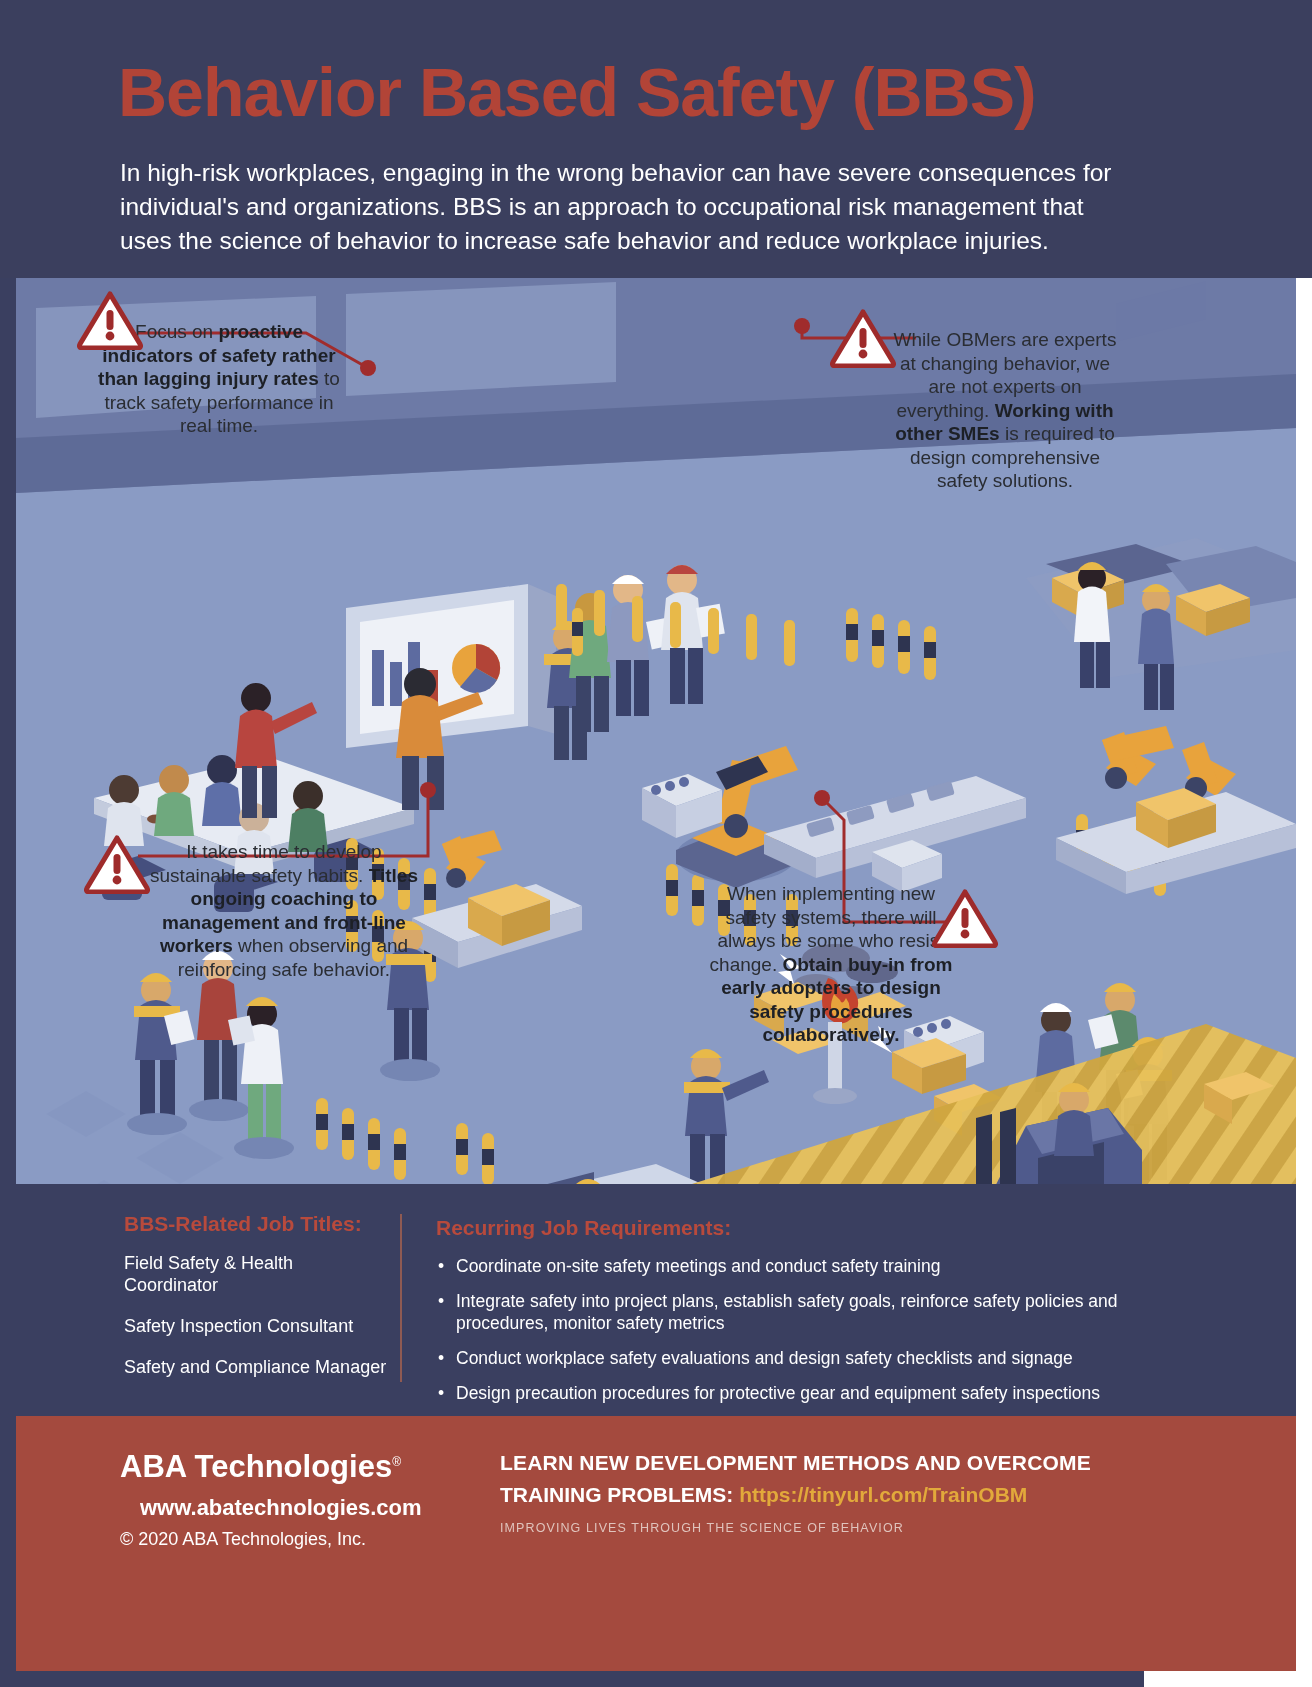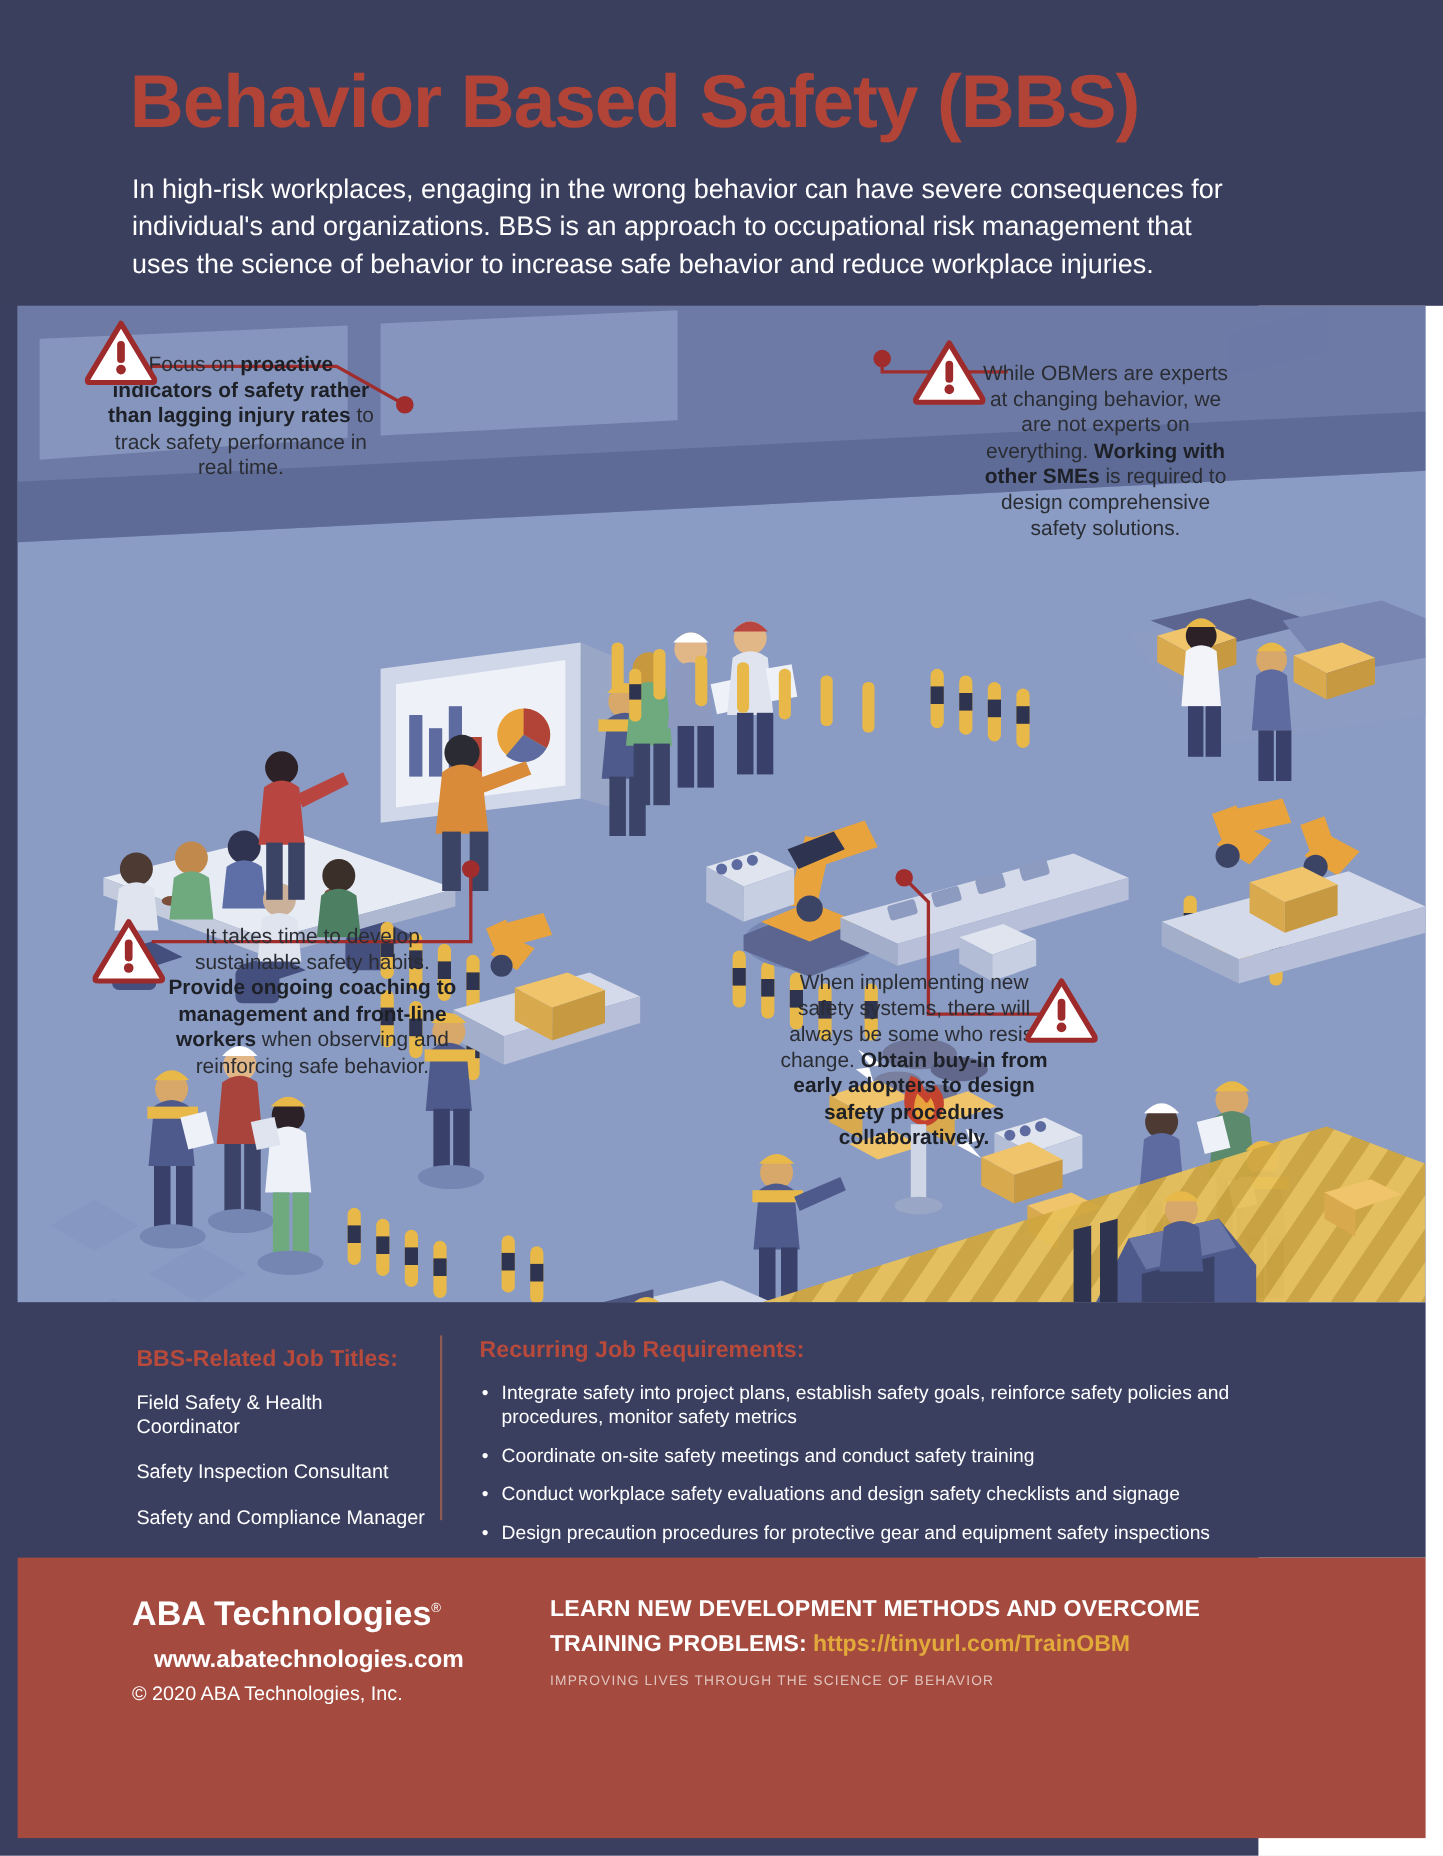--- a/index.html
+++ b/index.html
@@ -36,21 +36,21 @@
   .callout { position:absolute; z-index:40; }
   .callout .txt {
     font-size:19px; line-height:23.5px; color:#2a2d33; text-align:center;
     font-family:"Liberation Sans", sans-serif;
   }
   .callout .txt b { font-weight:bold; color:#1d2026; }
   .warn { position:absolute; width:66px; height:60px; }
 
   
   .infobar { position:absolute; left:16px; top:1184px; width:1280px; height:232px; background:#3a3f60; }
-  .jobcol { position:absolute; left:108px; top:40px; width:268px; }
+  .jobcol { position:absolute; left:108px; top:28px; width:268px; }
   .jobhead {
     font-size:21px; font-weight:bold; color:#b84a3c; margin-bottom:16px;
     font-family:"Liberation Sans", sans-serif;
   }
   .jobitem { font-size:18px; font-weight:normal; color:#ffffff; line-height:22px; margin-bottom:19px; }
   .vdiv { position:absolute; left:384px; top:30px; width:2px; height:168px; background:#8f5a52; }
   .reqcol { position:absolute; left:420px; top:32px; width:700px; }
   .reqhead {
     font-size:21px; font-weight:bold; color:#b84a3c; margin-bottom:15px;
     font-family:"Liberation Sans Narrow","Liberation Sans",sans-serif;
@@ -648,21 +648,21 @@
       </svg>
       <div class="txt" style="padding-top:22px; padding-left:66px;"><span>While OBMers are experts at changing behavior, we are not experts on everything. </span><b>Working with other SMEs</b><span> is required to design comprehensive safety solutions.</span></div>
     </div>
 
     <div class="callout" style="left:60px; top:548px; width:350px;">
       <svg class="warn" style="left:8px; top:8px;" viewBox="0 0 66 60">
         <path d="M33 4 L63 54 Q65 58 60 58 L6 58 Q1 58 3 54 Z" fill="#ffffff" stroke="#9e2b2b" stroke-width="5" stroke-linejoin="round"></path>
         <rect x="29.5" y="20" width="7" height="20" rx="3.5" fill="#9e2b2b"></rect>
         <circle cx="33" cy="46" r="4.4" fill="#9e2b2b"></circle>
       </svg>
-      <div class="txt" style="padding-top:14px; padding-left:66px;"><span>It takes time to develop sustainable safety habits. </span><b>Provide ongoing coaching to management and front-line workers</b><span> when observing and reinforcing safe behavior.</span></div>
+      <div class="txt" style="padding-top:14px; padding-left:66px;"><span>It takes time to develop sustainable safety habits. </span><b>Titles ongoing coaching to management and front-line workers</b><span> when observing and reinforcing safe behavior.</span></div>
     </div>
 
     <div class="callout" style="left:690px; top:592px; width:280px;">
       <svg class="warn" style="left:226px; top:18px;" viewBox="0 0 66 60">
         <path d="M33 4 L63 54 Q65 58 60 58 L6 58 Q1 58 3 54 Z" fill="#ffffff" stroke="#9e2b2b" stroke-width="5" stroke-linejoin="round"></path>
         <rect x="29.5" y="20" width="7" height="20" rx="3.5" fill="#9e2b2b"></rect>
         <circle cx="33" cy="46" r="4.4" fill="#9e2b2b"></circle>
       </svg>
       <div class="txt" style="padding-top:12px; width:250px;"><span>When implementing new safety systems, there will always be some who resist change. </span><b>Obtain buy-in from early adopters to design safety procedures collaboratively.</b></div>
     </div>
@@ -672,22 +672,22 @@
   <div class="infobar">
     <div class="jobcol">
       <div class="jobhead">BBS-Related Job Titles:</div>
       <div class="jobitem">Field Safety &amp; Health Coordinator</div>
       <div class="jobitem">Safety Inspection Consultant</div>
       <div class="jobitem">Safety and Compliance Manager</div>
     </div>
     <div class="vdiv"></div>
     <div class="reqcol">
       <div class="reqhead">Recurring Job Requirements:</div>
+      <div class="reqitem">Coordinate on-site safety meetings and conduct safety training</div>
       <div class="reqitem">Integrate safety into project plans, establish safety goals, reinforce safety policies and procedures, monitor safety metrics</div>
-      <div class="reqitem">Coordinate on-site safety meetings and conduct safety training</div>
       <div class="reqitem">Conduct workplace safety evaluations and design safety checklists and signage</div>
       <div class="reqitem">Design precaution procedures for protective gear and equipment safety inspections</div>
     </div>
   </div>
 
   <div class="footer">
     <div class="brand"><span>ABA Technologies</span><sup>®</sup></div>
     <div class="url">www.abatechnologies.com</div>
     <div class="copy">© 2020 ABA Technologies, Inc.</div>
     <div class="promo1">LEARN NEW DEVELOPMENT METHODS AND OVERCOME</div>

